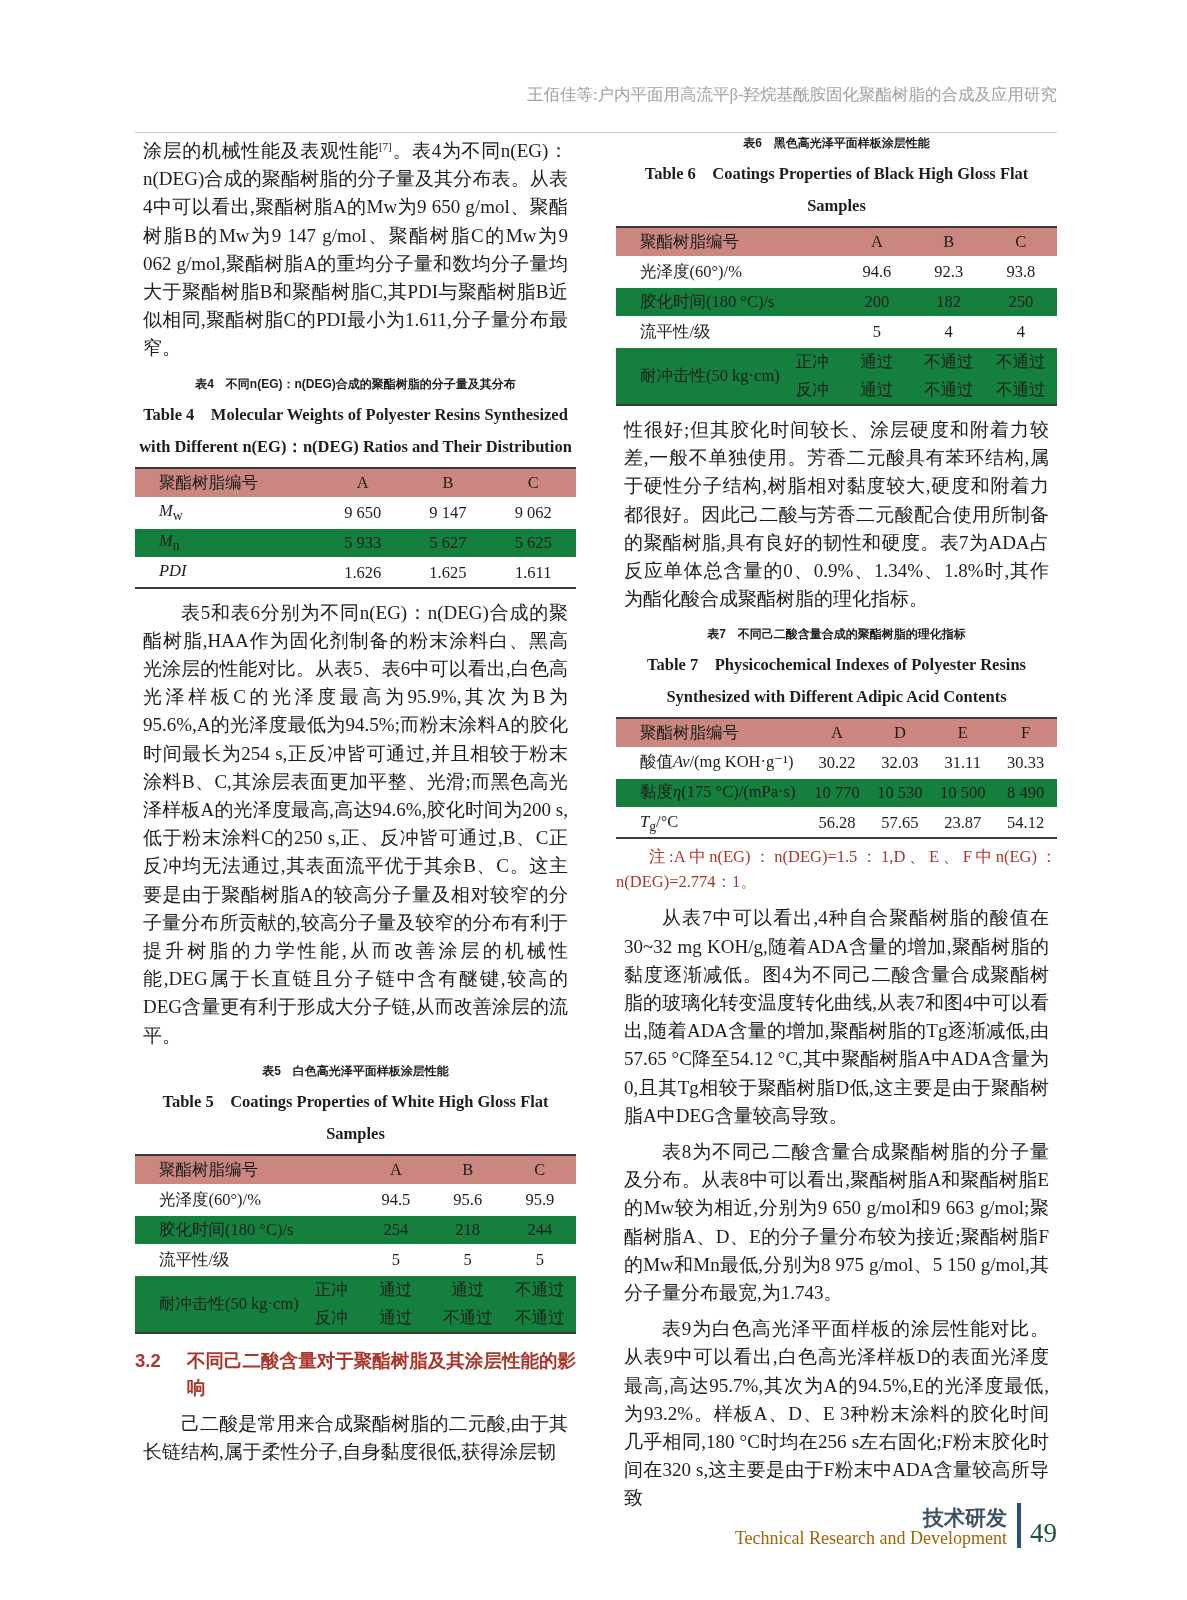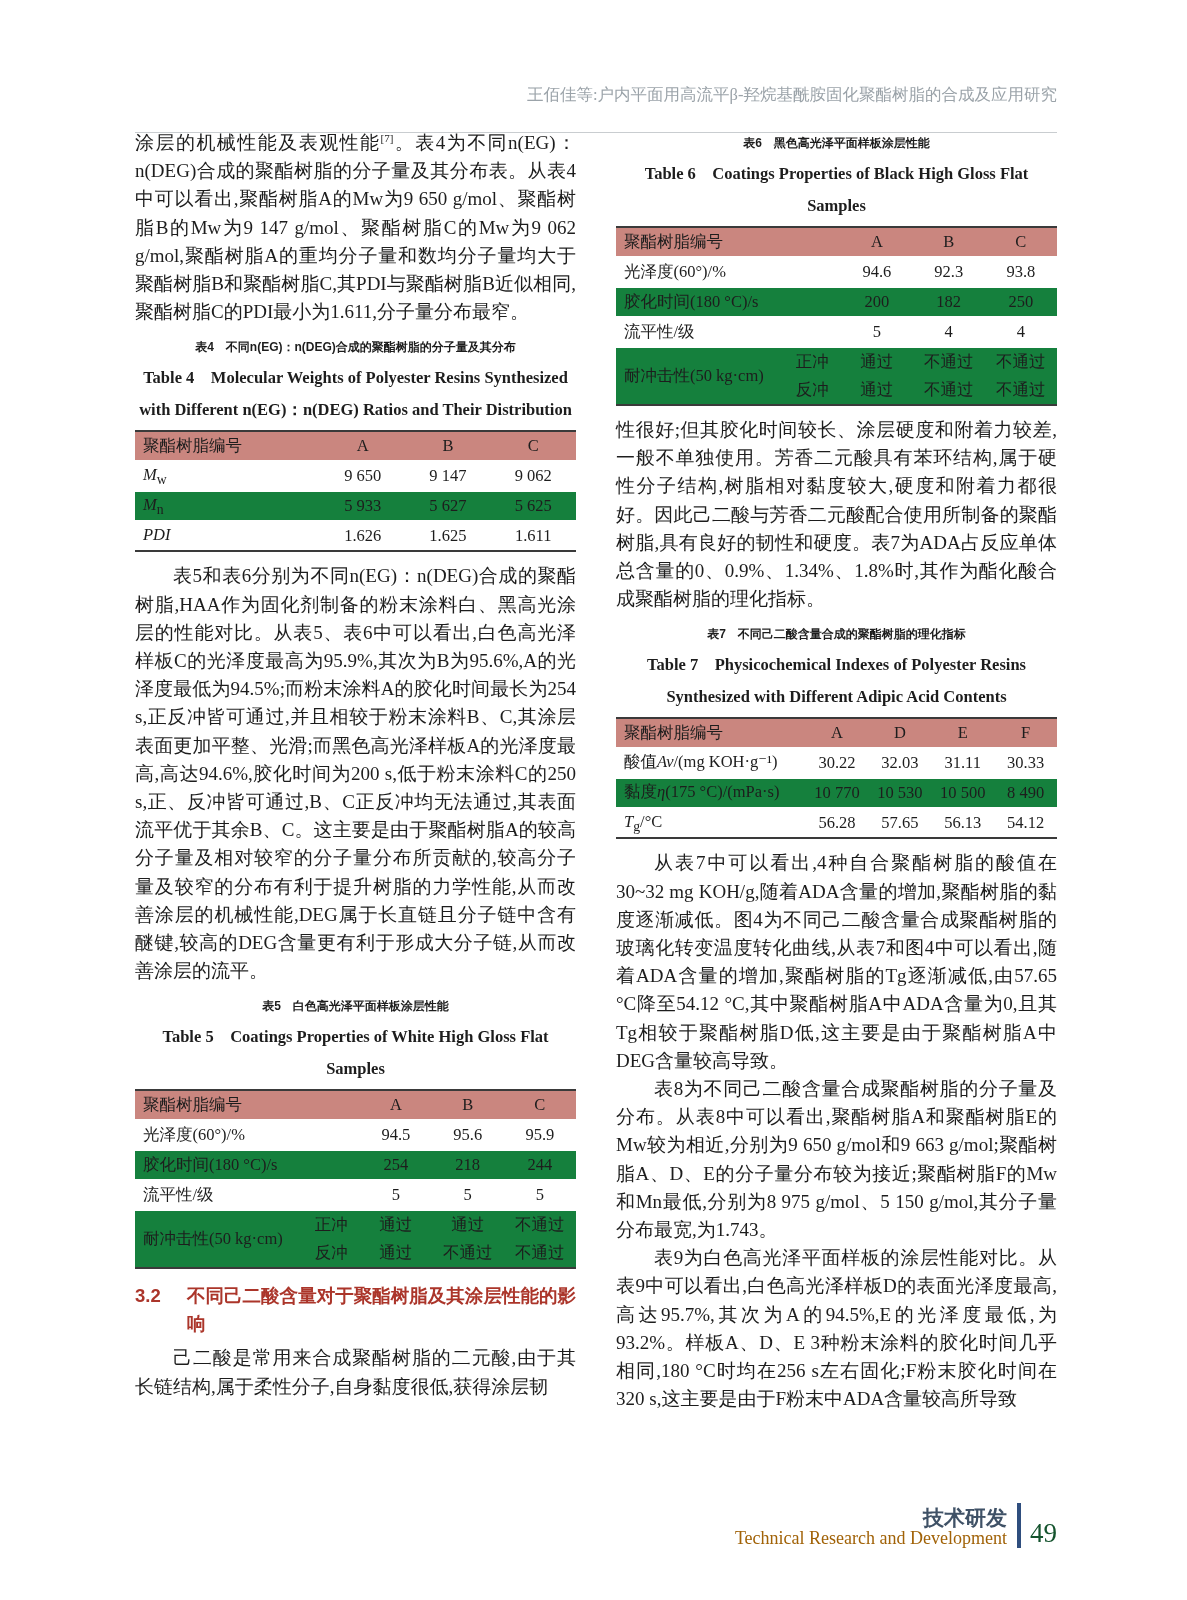--- a/index.html
+++ b/index.html
@@ -5,32 +5,32 @@
   html,body{margin:0;padding:0;background:#fff;}
   .page{position:relative;width:1187px;height:1600px;background:#ffffff;overflow:hidden;
         font-family:"Liberation Serif","DejaVu Serif",serif;color:#1d1d1d;}
   
   .rhead{position:absolute;top:84px;left:135px;right:130px;text-align:right;
          color:#9ba3a9;font-size:16.5px;line-height:22px;padding-bottom:26px;
          border-bottom:1.5px solid #c9cdd0;}
   
   .cols{position:absolute;top:129px;left:135px;right:130px;display:flex;gap:40px;}
   .col{width:441px;flex:none;}
-  .body-p{font-size:19px;line-height:28.2px;text-align:justify;margin:0;}
+  .body-p{font-size:19px;line-height:28.2px;text-align:justify;margin:8px;}
   .indent{text-indent:2em;}
   sup.ref{font-size:11px;line-height:0;}
   
   .tbl-block{margin:9px 0 10px;}
   .t-cn{font-family:"Liberation Sans","DejaVu Sans",sans-serif;font-weight:bold;
         font-size:12px;line-height:25px;text-align:center;margin-bottom:2px;}
   .t-en{font-weight:bold;font-size:16.5px;line-height:32px;text-align:center;margin-bottom:4px;}
   table.tbl{width:100%;border-collapse:collapse;border-top:2.5px solid #3a3a3a;
             border-bottom:2.5px solid #3a3a3a;font-size:16.5px;}
   .tbl td{height:26px;text-align:center;padding:1px 2px;}
-  .tbl td.lab{text-align:left;padding-left:8px;}
+  .tbl td.lab{text-align:left;padding-left:24px;}
   tr.hrow{background:#ca867f;}
   tr.p{background:#15803d;}
   tr.w{background:#ffffff;}
   tr.sep td{border-bottom:2px solid #ffffff;}
   td.ivc{vertical-align:middle;}
   .note{color:#ab352a;font-size:16.5px;line-height:25px;text-indent:2em;
         text-align:justify;margin-top:5px;}
   
   .sec{display:flex;color:#ab352a;font-family:"Liberation Sans","DejaVu Sans",sans-serif;
        font-weight:bold;font-size:18.5px;line-height:27.5px;margin:13px 0 7px;}
@@ -250,25 +250,26 @@
             <td class="lab"><span>黏度</span><i>η</i><sub></sub><span>(175 °C)/(mPa·s)</span></td>
             <td>10 770</td>
             <td>10 530</td>
             <td>10 500</td>
             <td>8 490</td>
           </tr>
           <tr class="w">
             <td class="lab"><span></span><i>T</i><sub>g</sub><span>/°C</span></td>
             <td>56.28</td>
             <td>57.65</td>
-            <td>56.13</td>
+            <td>23.87</td>
             <td>54.12</td>
           </tr>
           </tbody>
         </table>
+        <div class="note">注:A中n(EG)：n(DEG)=1.5：1,D、E、F中n(EG)：n(DEG)=2.774：1。</div>
       </div>
 
       <p class="body-p indent">从表7中可以看出,4种自合聚酯树脂的酸值在30~32 mg KOH/g,随着ADA含量的增加,聚酯树脂的黏度逐渐减低。图4为不同己二酸含量合成聚酯树脂的玻璃化转变温度转化曲线,从表7和图4中可以看出,随着ADA含量的增加,聚酯树脂的Tg逐渐减低,由57.65 °C降至54.12 °C,其中聚酯树脂A中ADA含量为0,且其Tg相较于聚酯树脂D低,这主要是由于聚酯树脂A中DEG含量较高导致。</p>
       <p class="body-p indent">表8为不同己二酸含量合成聚酯树脂的分子量及分布。从表8中可以看出,聚酯树脂A和聚酯树脂E的Mw较为相近,分别为9 650 g/mol和9 663 g/mol;聚酯树脂A、D、E的分子量分布较为接近;聚酯树脂F的Mw和Mn最低,分别为8 975 g/mol、5 150 g/mol,其分子量分布最宽,为1.743。</p>
       <p class="body-p indent">表9为白色高光泽平面样板的涂层性能对比。从表9中可以看出,白色高光泽样板D的表面光泽度最高,高达95.7%,其次为A的94.5%,E的光泽度最低,为93.2%。样板A、D、E 3种粉末涂料的胶化时间几乎相同,180 °C时均在256 s左右固化;F粉末胶化时间在320 s,这主要是由于F粉末中ADA含量较高所导致</p>
 
     </section>
   </div>
 
   <div class="pfoot">

